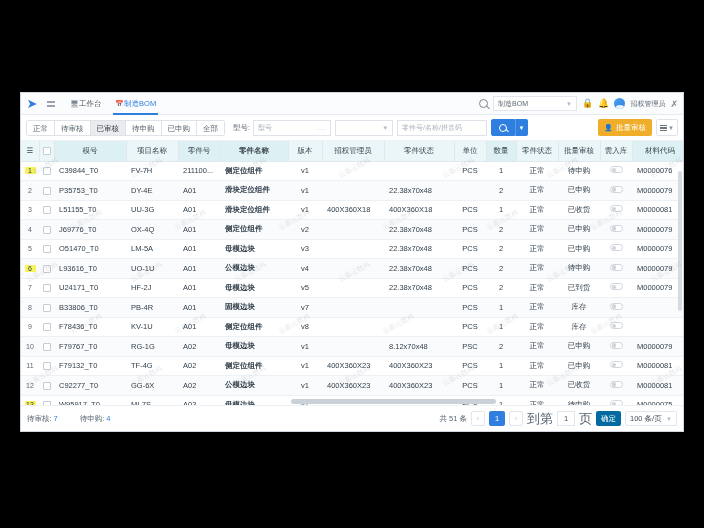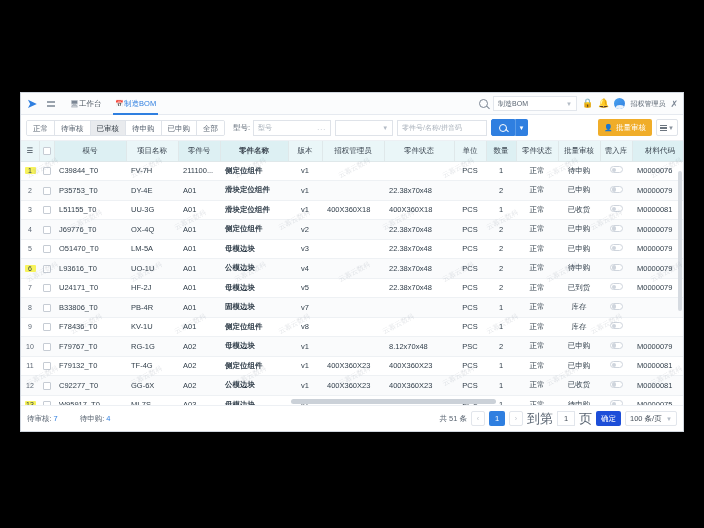--- a/index.html
+++ b/index.html
@@ -222,21 +222,21 @@
     display: flex; align-items: center; justify-content: center;
     font-size: 7.5px; border-radius: 2px; cursor: pointer;
   }
   .ptxt { font-size: 13px; color: #5b6673; }
   .pinput {
     width: 18px; height: 15px; border: 1px solid #e2e6ec; background: #fff;
     display: flex; align-items: center; justify-content: center;
     font-size: 7.5px; color: #454f5a;
   }
   .pbtn {
-    height: 15px; padding: 0 5px; background: #1d4ed8; color: #fff;
+    height: 15px; padding: 0 5px; background: #0369a1; color: #fff;
     display: flex; align-items: center; font-size: 7.5px;
     border-radius: 2px; cursor: pointer;
   }
   .psize {
     width: 52px; height: 15px; border: 1px solid #e2e6ec; background: #fff;
     display: flex; align-items: center; padding: 0 4px;
     font-size: 7.5px; color: #454f5a; border-radius: 2px; cursor: pointer;
   }
   .psize .cv { margin-left: auto; color: #b4bcc6; font-size: 6px; }
   

